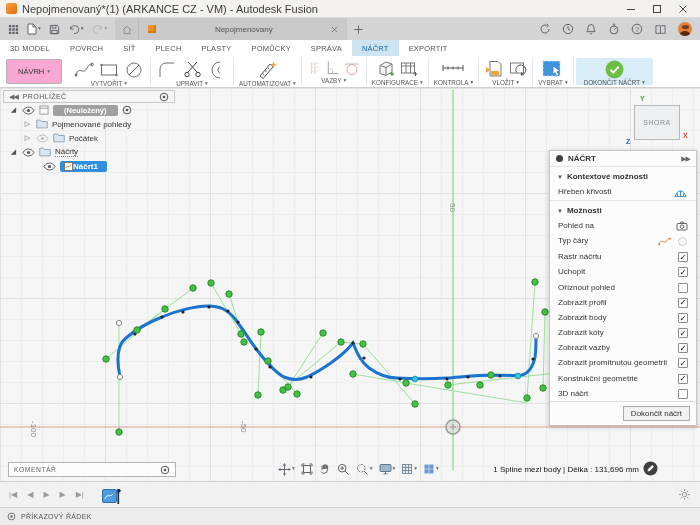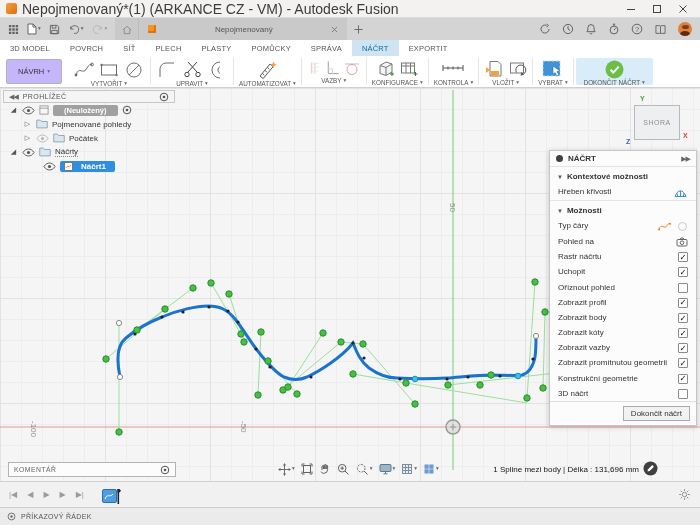--- a/index.html
+++ b/index.html
@@ -2,42 +2,42 @@
 <html><head>
 <meta charset="utf-8">
 <style>
   *{box-sizing:border-box;margin:0;padding:0}
   html,body{width:700px;height:525px;overflow:hidden}
   body{font-family:"Liberation Sans",sans-serif;background:#e9e9e9;position:relative;color:#333;font-size:8px}
   svg{display:block}
   
   .titlebar{height:18px;background:#f3f2f1;border-bottom:1px solid #dcdcdc;display:flex;align-items:center;gap:5px;padding:0 6px}
   .t-logo{width:11px;height:11px;border-radius:2px;background:linear-gradient(135deg,#f6a13c,#e06c12)}
-  .t-title{font-size:14px;color:#3c3c3c}
+  .t-title{font-size:11px;color:#3c3c3c}
   .t-ctrls{margin-left:auto;display:flex;gap:16px;align-items:center;padding-right:6px}
   
   .tabrow{height:22px;background:#d4d4d4;display:flex;align-items:stretch}
   .qa{display:flex;align-items:center;gap:8px;padding:0 8px}
   .home-tab{width:24px;background:#c9c9c9;border-right:1px solid #bcbcbc;display:flex;align-items:center;justify-content:center}
   .doctab{display:flex;align-items:center;gap:11px;padding:0 9px}
   .doctab.inactive{background:#c9c9c9;width:208px;color:#555}
   .doctab.active{background:#f7f7f7;width:202px;border-radius:3px 3px 0 0}
   .doctab .dt-label{flex:1;text-align:center;font-size:8px}
   .cube-ico{width:8px;height:8px;background:#f6921e;border-radius:1px;box-shadow:inset -2px -2px 0 #d8770d}
   .plus-btn{width:22px;display:flex;align-items:center;justify-content:center}
   .trow-icons{margin-left:auto;display:flex;align-items:center;gap:11px;padding-right:8px}
   .avatar{width:14px;height:14px;border-radius:50%;background:#e0803c;position:relative;overflow:hidden}
   .avatar:after{content:"";position:absolute;left:3.5px;top:3px;width:7px;height:4px;border-radius:50%;background:#7c3c1c}
   .avatar:before{content:"";position:absolute;left:2px;top:8.5px;width:10px;height:6px;border-radius:50% 50% 0 0;background:#5c2c10}
   
   .ribbontabs{height:16px;background:#fff;display:flex;align-items:stretch;}
   .rtab{display:flex;align-items:center;padding:0 10px;font-size:7.5px;color:#555;letter-spacing:.2px}
   .rtab.active{background:#cfe4f3;color:#16689f}
   .toolbar{height:32px;background:#fff;border-bottom:1px solid #cfcfcf;display:flex;align-items:stretch;padding:2px 2px 2px 6px}
-  .navrh-btn{width:56px;margin:1px 6px 1px 0;border:1px solid #b3b3b3;border-radius:2px;background:#c4b5fd;display:flex;align-items:center;justify-content:center;gap:3px;font-size:7.5px;color:#333}
+  .navrh-btn{width:56px;margin:1px 6px 1px 0;border:1px solid #b3b3b3;border-radius:2px;background:#f9a8d4;display:flex;align-items:center;justify-content:center;gap:3px;font-size:7.5px;color:#333}
   .tgroup{display:flex;flex-direction:column;align-items:center;justify-content:space-between;padding:1px 5px 1px;border-right:1px solid #e6e6e6}
   .tgroup:last-child{border-right:none}
   .tg-icons{display:flex;align-items:center;gap:3px;height:21px}
   .tg-label{font-size:6.3px;color:#555;display:flex;align-items:center;gap:2px;white-space:nowrap}
   .caret{font-size:5.5px;color:#666;line-height:1}
   .dim{opacity:.55}
   .finish-group{background:#d9ecf9;border-radius:2px;border-right:none;padding:2px 8px 1px;margin-left:2px}
   
   .canvas{position:absolute;left:0;top:88px;width:700px;height:393px;background-color:#f5f5f5;
     background-image:linear-gradient(#e2e2e2 1px,transparent 1px),linear-gradient(90deg,#e2e2e2 1px,transparent 1px),
@@ -51,21 +51,21 @@
   .vc-x{position:absolute;left:57px;top:36px;color:#d0453a;font-weight:bold}
   .vc-z{position:absolute;left:0px;top:42px;color:#3a62c9;font-weight:bold}
   
   .browser{position:absolute;left:3px;top:2px;width:172px}
   .b-head{height:13px;background:#f5f5f5;border:1px solid #c7c7c7;display:flex;align-items:center;gap:5px;padding:0 5px;font-size:7px;color:#555;letter-spacing:.4px}
   .b-head .flex1{flex:1}
   .chev{color:#666;font-size:7px;letter-spacing:-1px}
   .brow{display:flex;align-items:center;gap:4px;height:14px;font-size:8px;color:#333}
   .tri{width:9px;text-align:center;color:#555;font-size:7px}
   .rootpill{background:#a0a0a0;color:#fff;font-weight:bold;padding:1px 11px;border-radius:2px;font-size:7.5px}
-  .selpill{background:#2f8ee0;color:#fff;padding:1px 9px 1px 4px;border-radius:2px;display:flex;align-items:center;gap:8px;font-weight:bold}
+  .selpill{background:#2f8ee0;color:#fff;padding:1px 9px 1px 4px;border-radius:2px;display:flex;align-items:center;gap:0;font-weight:bold}
   .dotted-u{border-bottom:1px dotted #888;padding-bottom:0.5px}
   
   .palette{position:absolute;left:549px;top:62px;width:148px;background:#fcfcfc;border:1px solid #c5c5c5;box-shadow:0 1px 5px rgba(0,0,0,.2)}
   .p-head{height:16px;display:flex;align-items:center;gap:5px;padding:0 6px;border-bottom:1px solid #e4e4e4}
   .p-grip{width:7px;height:7px;border-radius:50%;background:#3f3f3f}
   .p-title{font-weight:bold;font-size:8px;color:#333;flex:1}
   .psec + .psec{border-top:1px solid #e5e5e5}
   .psec-h{display:flex;gap:4px;align-items:center;padding:5px 7px 3px;font-weight:bold;color:#333;font-size:8px}
   .psec-h .tri{font-size:6px;width:auto}
   .prow{display:flex;align-items:flex-start;justify-content:space-between;padding:2.6px 8px;min-height:15px;font-size:8px}
@@ -619,49 +619,49 @@
               </span>
             </span>
           </div>
         </div>
         <div class="psec">
           <div class="psec-h">
             <span class="tri">▼</span>
             <span>Možnosti</span>
           </div>
           <div class="prow">
+            <span class="plabel">Pohled na</span>
+            <span class="pctrl">
+              <span>
+                <svg width="12" height="10" viewBox="0 0 12 10">
+                  <rect x="1" y="2.5" width="10" height="6.5" rx="1" fill="none" stroke="#666"></rect>
+                  <path d="M4 2.5 5 1h2l1 1.5" fill="none" stroke="#666"></path>
+                  <circle cx="6" cy="5.7" r="1.8" fill="none" stroke="#666"></circle>
+                </svg>
+              </span>
+            </span>
+          </div>
+          <div class="prow">
             <span class="plabel">Typ čáry</span>
             <span class="pctrl">
               <span>
                 <svg width="13" height="10" viewBox="0 0 13 10">
                   <path d="M1 8.5C3.5 1 6 9.5 9 4.5c1-1.7 2-2 3-1.8" fill="none" stroke="#e8821e"></path>
                   <circle cx="1" cy="8.5" r="1" fill="#e8821e"></circle>
                   <circle cx="12" cy="2.8" r="1" fill="#e8821e"></circle>
                 </svg>
               </span>
               <span>
                 <svg width="11" height="11" viewBox="0 0 11 11">
                   <circle cx="5.5" cy="5.5" r="4" fill="none" stroke="#c9c9c9"></circle>
                 </svg>
               </span>
             </span>
           </div>
           <div class="prow">
-            <span class="plabel">Pohled na</span>
-            <span class="pctrl">
-              <span>
-                <svg width="12" height="10" viewBox="0 0 12 10">
-                  <rect x="1" y="2.5" width="10" height="6.5" rx="1" fill="none" stroke="#666"></rect>
-                  <path d="M4 2.5 5 1h2l1 1.5" fill="none" stroke="#666"></path>
-                  <circle cx="6" cy="5.7" r="1.8" fill="none" stroke="#666"></circle>
-                </svg>
-              </span>
-            </span>
-          </div>
-          <div class="prow">
             <span class="plabel">Rastr náčrtu</span>
             <span class="pctrl">
               <span class="cbx">✓</span>
             </span>
           </div>
           <div class="prow">
             <span class="plabel">Uchopit</span>
             <span class="pctrl">
               <span class="cbx">✓</span>
             </span>

